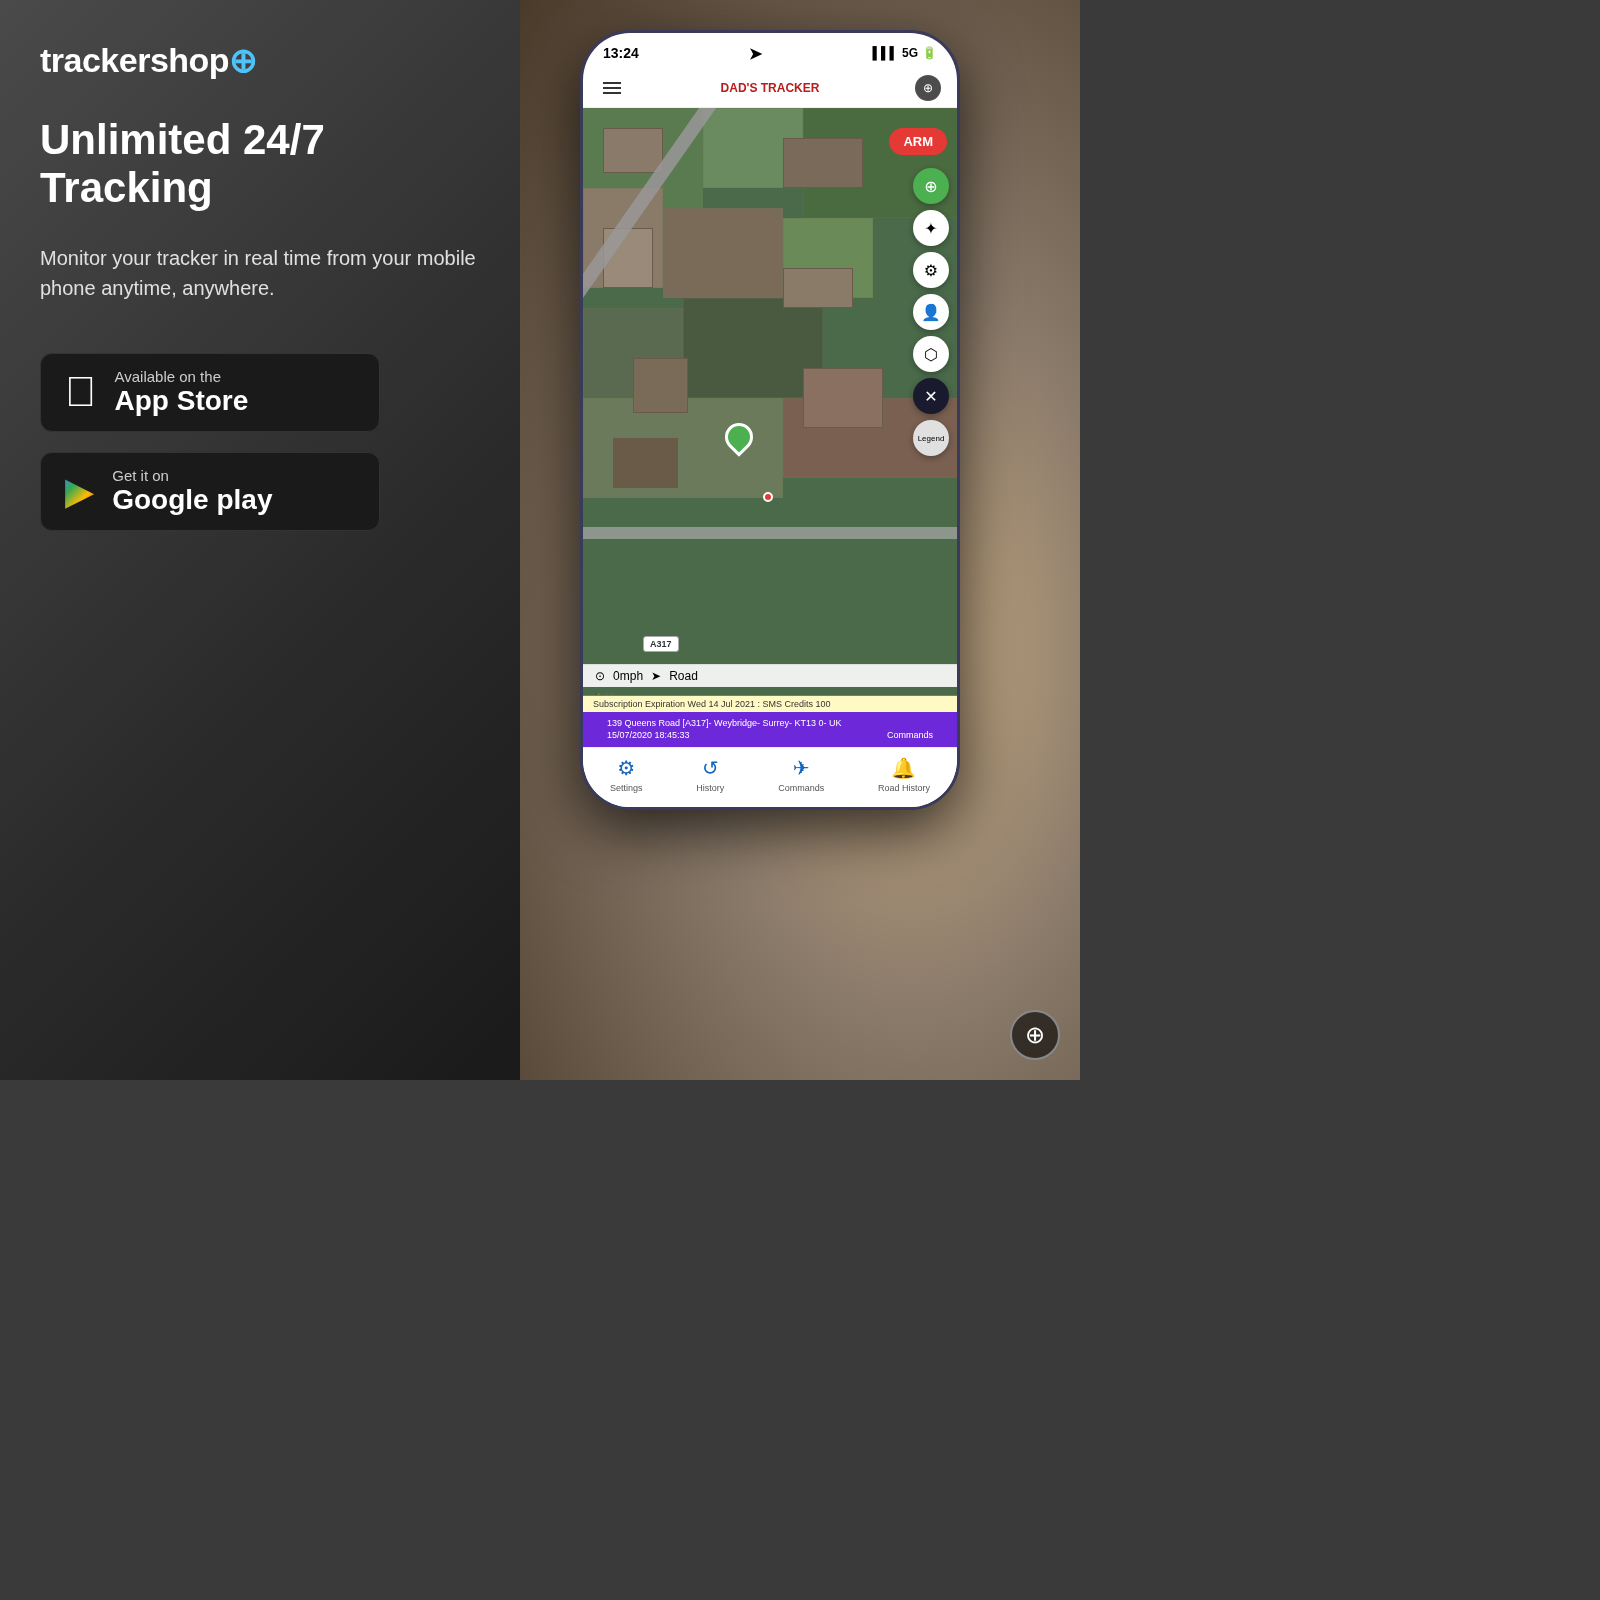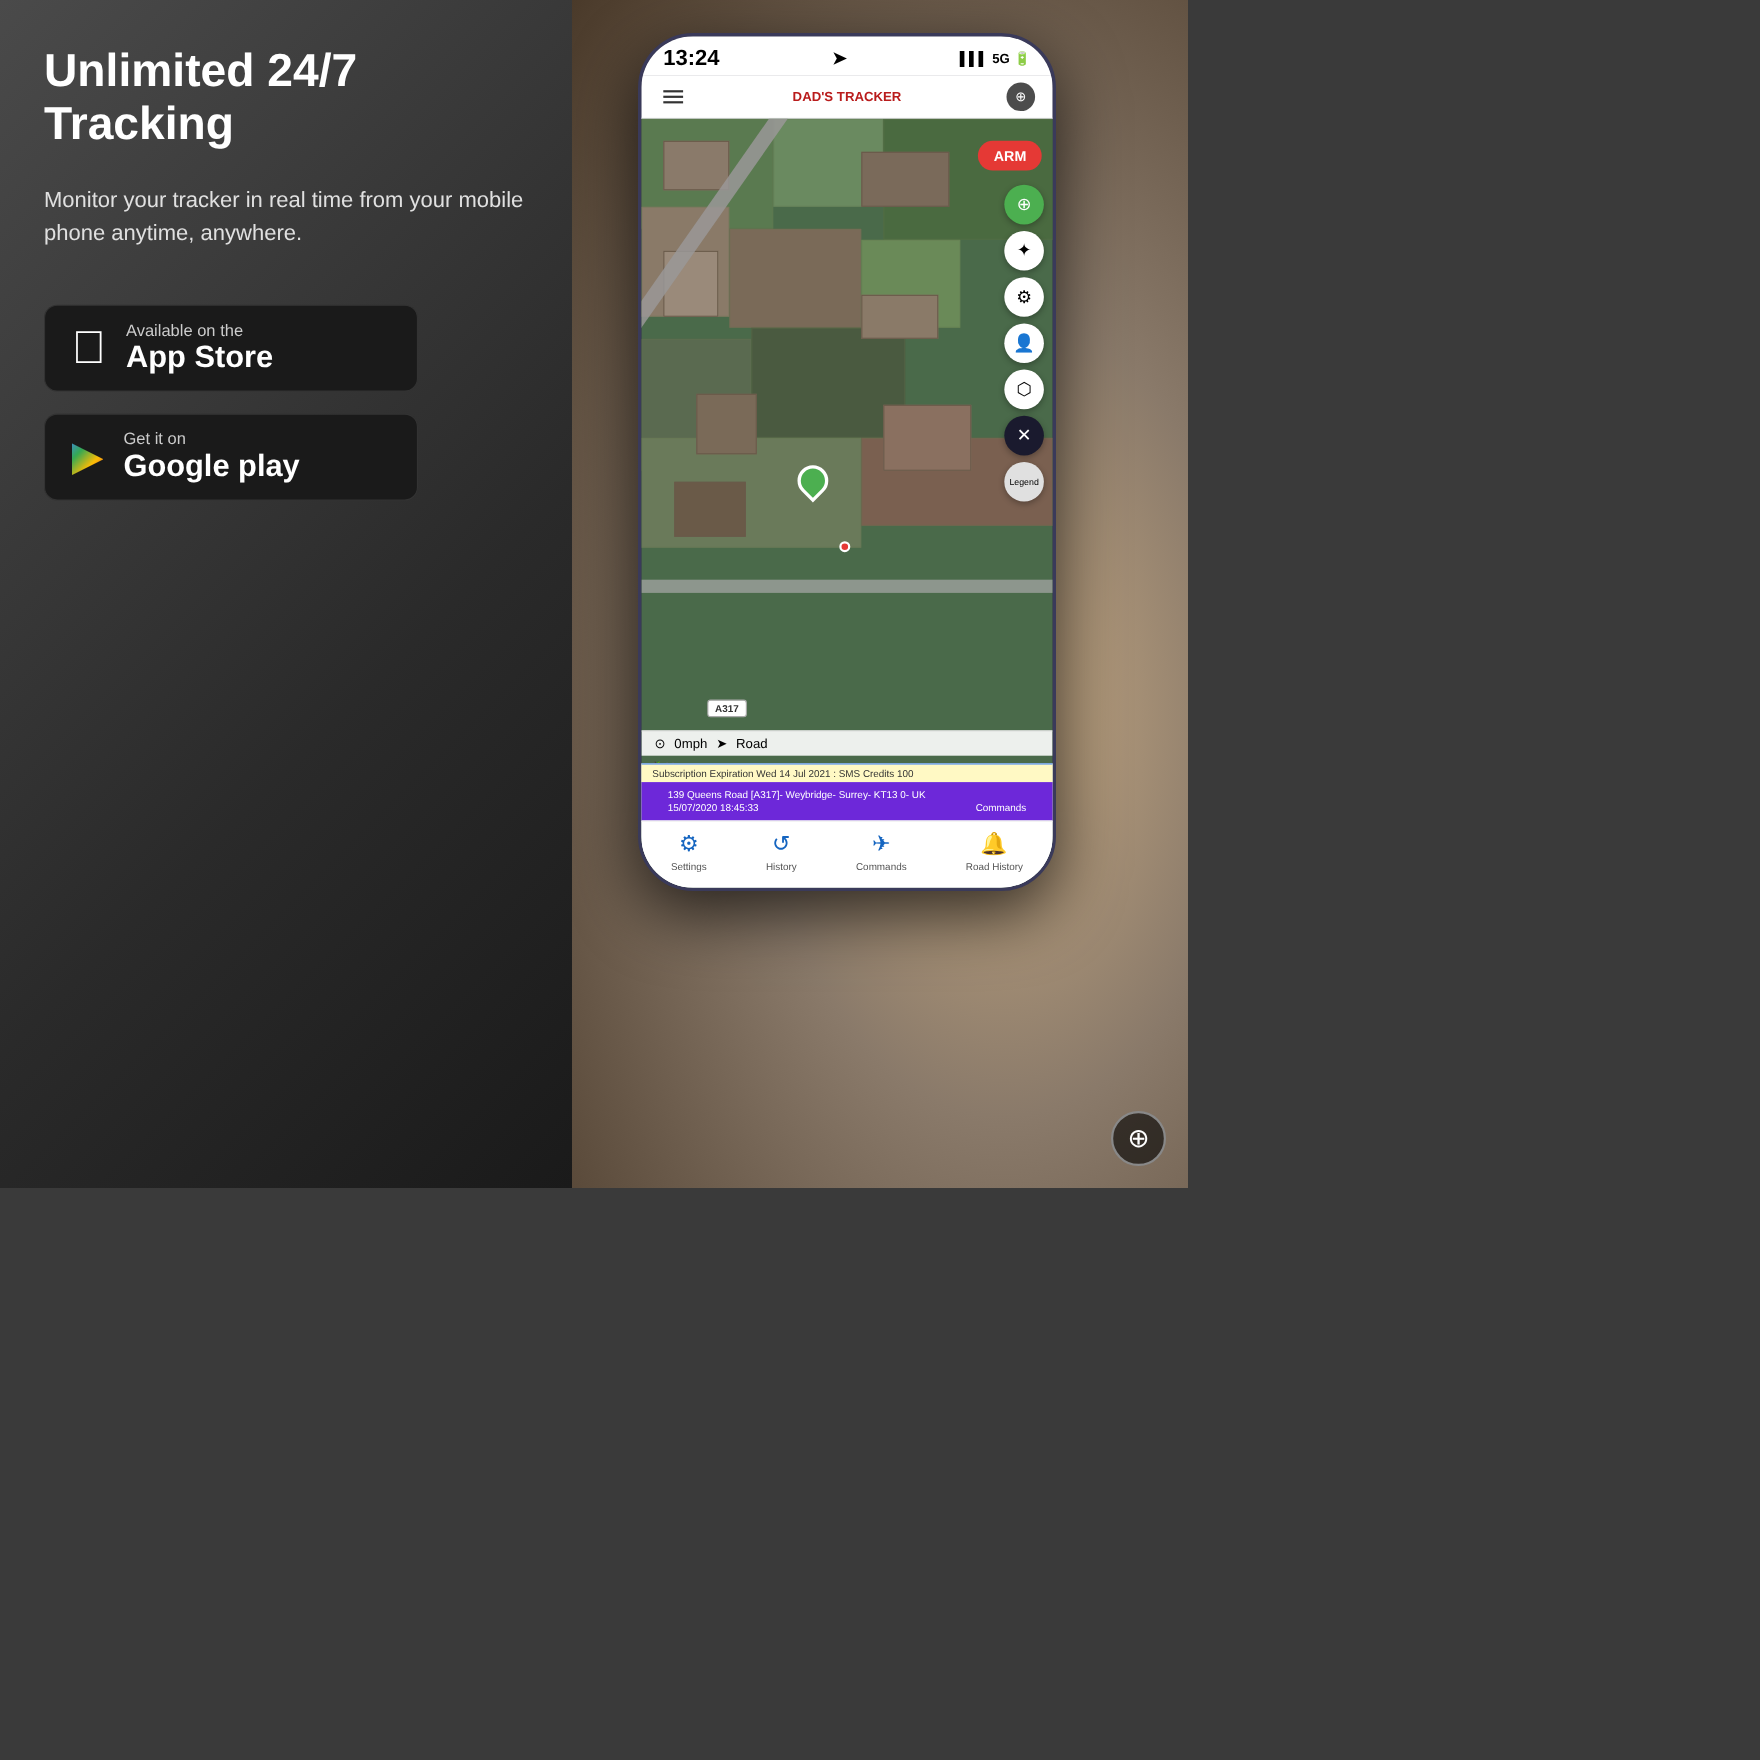--- a/index.html
+++ b/index.html
@@ -147,21 +147,21 @@
       padding: 8px 20px 4px;
       display: flex;
       justify-content: space-between;
       align-items: center;
       font-size: 13px;
       font-weight: 600;
       height: 36px;
     }
 
     .status-time {
-      font-size: 20px;
+      font-size: 14px;
       font-weight: 700;
     }
 
     .status-icons {
       display: flex;
       align-items: center;
       gap: 4px;
       font-size: 12px;
     }
 
@@ -461,20 +461,25 @@
       background: #333;
     }
   </style>
 </head>
 <body>
 
 <div class="container">
 
   <div class="left-panel">
 
+    <div class="logo-area">
+      <div class="logo-text">
+        <span>trackershop</span><span style="color:#4fc3f7">⊕</span>
+      </div>
+    </div>
 
     <h1 class="headline">
       Unlimited 24/7<br>Tracking
     </h1>
 
     <p class="description">Monitor your tracker in real time from your mobile phone anytime, anywhere.</p>
 
     <div class="app-badges">
 
       <div class="badge">

